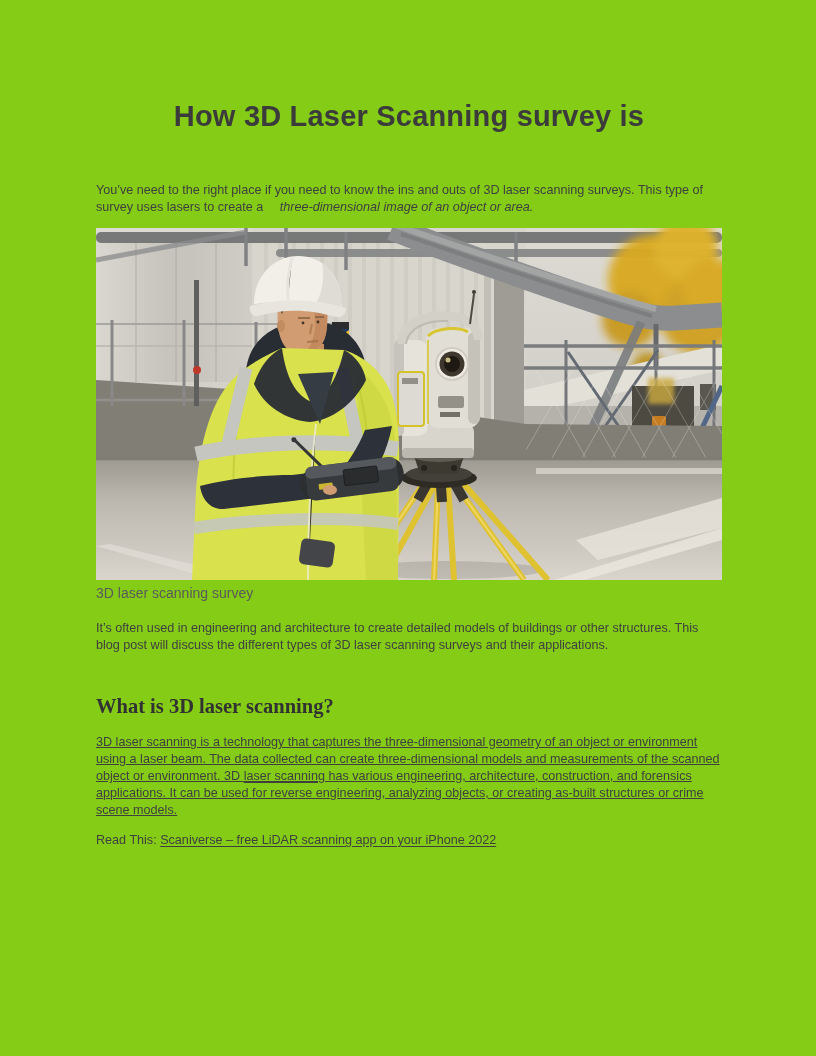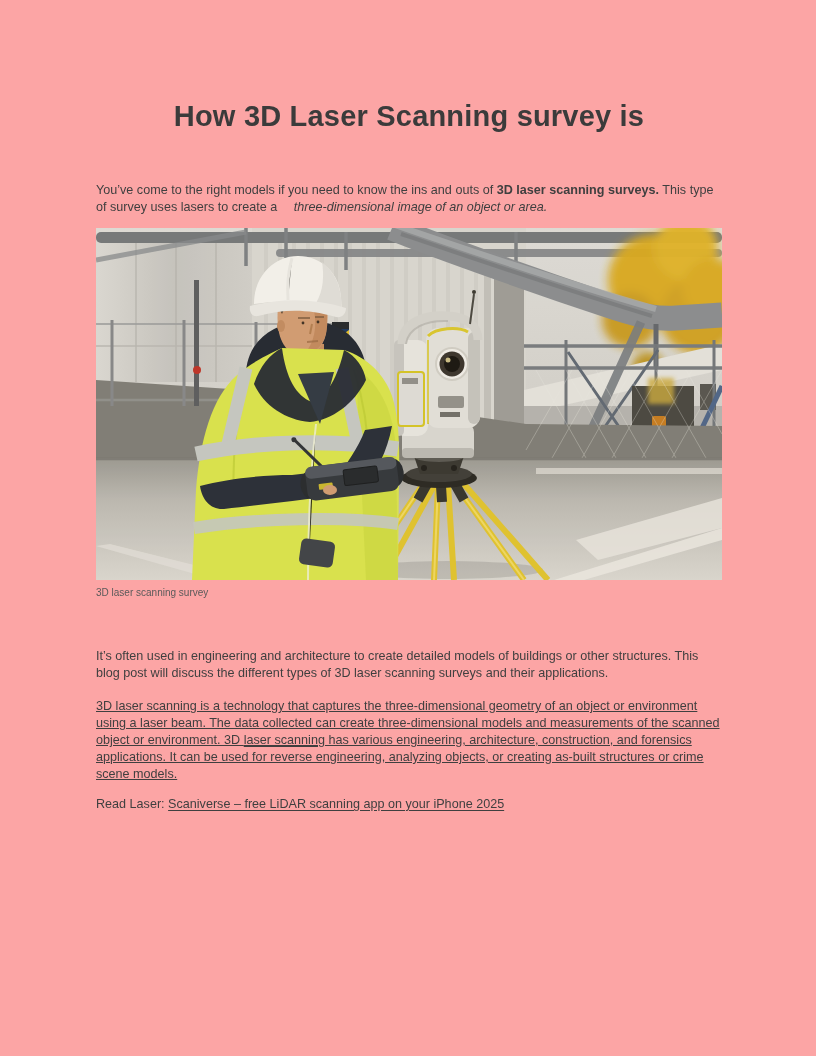--- a/index.html
+++ b/index.html
@@ -1,62 +1,62 @@
 <!DOCTYPE html>
 <html><head>
 <meta charset="utf-8">
 <style>
   * { margin:0; padding:0; box-sizing:border-box; }
   html,body { background:#ffffff; }
   .page {
     position:relative;
     width:816px; height:1056px;
     margin:0 auto;
-    background:#fca5a5;
+    background:#84cc16;
     font-family:"Liberation Sans", sans-serif;
     color:#3f3f3f;
     overflow:hidden;
   }
   .content { width:626px; margin:0 96px; }
   h1.doc-title {
     margin-top:95px;
     font-size:29px; line-height:43px;
     font-weight:bold; text-align:center;
     color:#3b3b3b; letter-spacing:0.2px;
   }
   p.body-text {
     font-size:12.6px; line-height:17px; color:#3f3f3f;
   }
   .intro { margin-top:44px; }
   .figure-block { margin-top:12px; }
   .photo-frame { width:626px; height:352px; display:block; }
-  .caption { margin-top:6px; font-size:10px; color:#5a5a5a; line-height:14px; }
-  .para2 { margin-top:48px; }
+  .caption { margin-top:6px; font-size:14px; color:#5a5a5a; line-height:14px; }
+  .para2 { margin-top:20px; }
   h2.section-heading {
     margin-top:40px;
     font-family:"Liberation Serif", serif;
     font-size:20.5px; font-weight:bold; color:#323232;
     line-height:24px;
   }
   .para3 { margin-top:16px;text-decoration:underline; }
   .read-this { margin-top:13px; }
   a.doc-link { color:#3f3f3f; text-decoration:underline; text-underline-offset:2px; }
-  b { font-weight:bold; } i { font-style:italic;margin-left:13px; }
+  b { font-weight:normal; } i { font-style:italic;margin-left:13px; }
 </style>
 </head>
 <body>
 
 <div class="page">
   <div class="content">
 
     <h1 class="doc-title">
       <span>How 3D Laser Scanning survey is</span><br>
     </h1>
 
-    <p class="body-text intro"><span>You’ve come to the right models if you need to know the ins and outs of </span><b>3D laser scanning surveys.</b><span> This type of survey uses lasers to create a </span><i>three-dimensional image of an object or area.</i></p>
+    <p class="body-text intro"><span>You’ve need to the right place if you need to know the ins and outs of </span><b>3D laser scanning surveys.</b><span> This type of survey uses lasers to create a </span><i>three-dimensional image of an object or area.</i></p>
 
     <div class="figure-block">
 
       <svg class="photo-frame" viewBox="0 0 626 352" role="img">
         <defs>
           <linearGradient id="sky" x1="0" y1="0" x2="0" y2="1">
             <stop offset="0" stop-color="#dddcd9"></stop>
               <stop offset="1" stop-color="#c6c5c2"></stop>
           </linearGradient>
           <linearGradient id="tank" x1="0" y1="0" x2="1" y2="0">
@@ -277,19 +277,20 @@
         <ellipse cx="234" cy="262" rx="7" ry="5" fill="#cf9a72"></ellipse>
 
         <rect x="0" y="0" width="626" height="352" fill="#e8c87c" opacity="0.05"></rect>
       </svg>
 
       <div class="caption">3D laser scanning survey</div>
     </div>
 
     <p class="body-text para2">It’s often used in engineering and architecture to create detailed models of buildings or other structures. This blog post will discuss the different types of 3D laser scanning surveys and their applications.</p>
 
+    <h2 class="section-heading">What is 3D laser scanning?</h2>
 
     <p class="body-text para3"><span>3D laser scanning is a technology that captures the three-dimensional geometry of an object or environment using a laser beam. The data collected can create three-dimensional models and measurements of the scanned object or environment. 3D </span><a href="#" class="doc-link">laser scanning</a><span> has various engineering, architecture, construction, and forensics applications. It can be used for reverse engineering, analyzing objects, or creating as-built structures or crime scene models.</span></p>
 
-    <p class="body-text read-this"><span>Read Laser: </span><a href="#" class="doc-link">Scaniverse – free LiDAR scanning app on your iPhone 2025</a></p>
+    <p class="body-text read-this"><span>Read This: </span><a href="#" class="doc-link">Scaniverse – free LiDAR scanning app on your iPhone 2022</a></p>
 
   </div>
 </div>
 
 </body></html>

